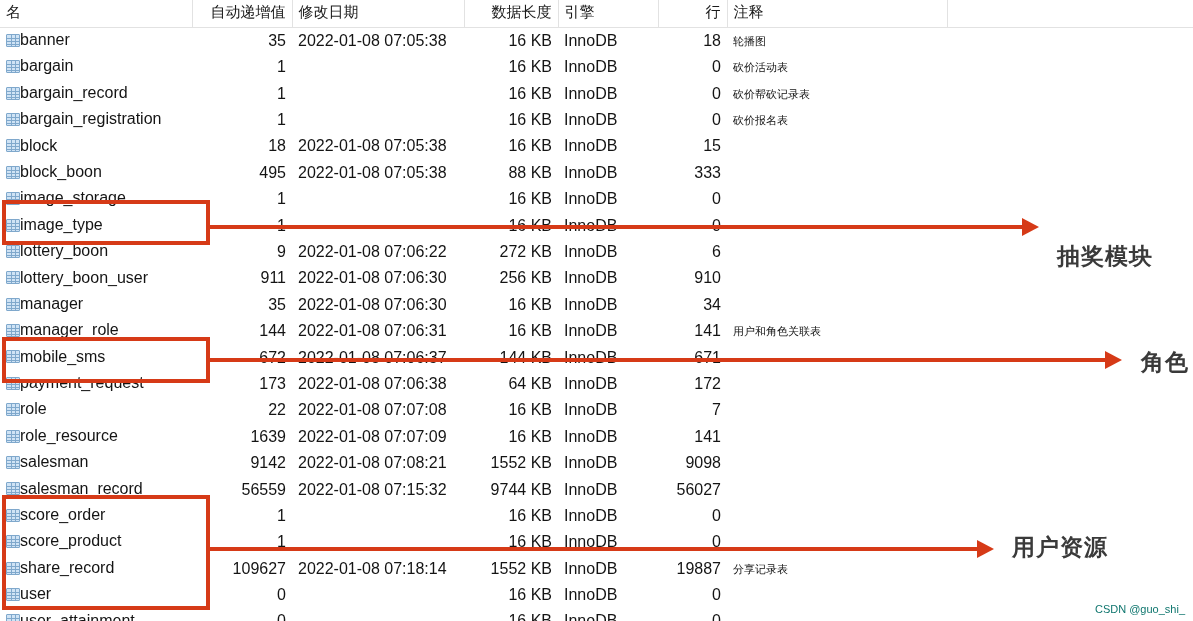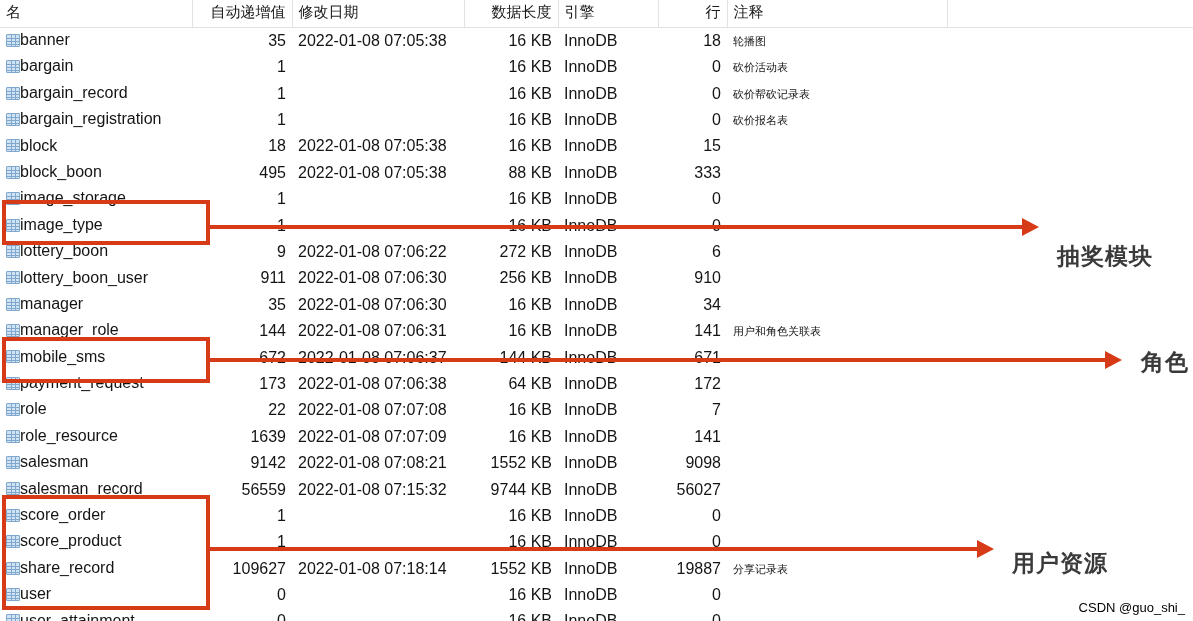--- a/index.html
+++ b/index.html
@@ -102,22 +102,22 @@
     font-size:23px;
     font-weight:bold;
     color:#3a3a3a;
     letter-spacing:1px;
     white-space:nowrap;
     font-family:"DejaVu Sans","Liberation Sans",sans-serif;
   }
   .watermark{
     position:absolute;
     right:8px;bottom:6px;
-    font-size:13px;
-    color:#000000;
+    font-size:11px;
+    color:#0f766e;
     white-space:nowrap;
   }
 </style>
 </head>
 <body>
 
 <div id="root">
 
   <table class="grid">
     <colgroup>
@@ -453,16 +453,16 @@
   <div class="anno-head" style="left:1022px;top:218px;"></div>
 
   <div class="anno-line" style="left:208px;top:358px;width:898px;"></div>
   <div class="anno-head" style="left:1105px;top:351px;"></div>
 
   <div class="anno-line" style="left:208px;top:547px;width:770px;"></div>
   <div class="anno-head" style="left:977px;top:540px;"></div>
 
   <div class="anno-label" style="left:1057px;top:214px;margin-top:27px;">抽奖模块</div>
   <div class="anno-label" style="left:1141px;top:347px;">角色</div>
-  <div class="anno-label" style="left:1012px;top:548px;">用户资源</div>
+  <div class="anno-label" style="left:1012px;top:532px;">用户资源</div>
 
   <div class="watermark">CSDN @guo_shi_</div>
 </div>
 
 </body></html>

